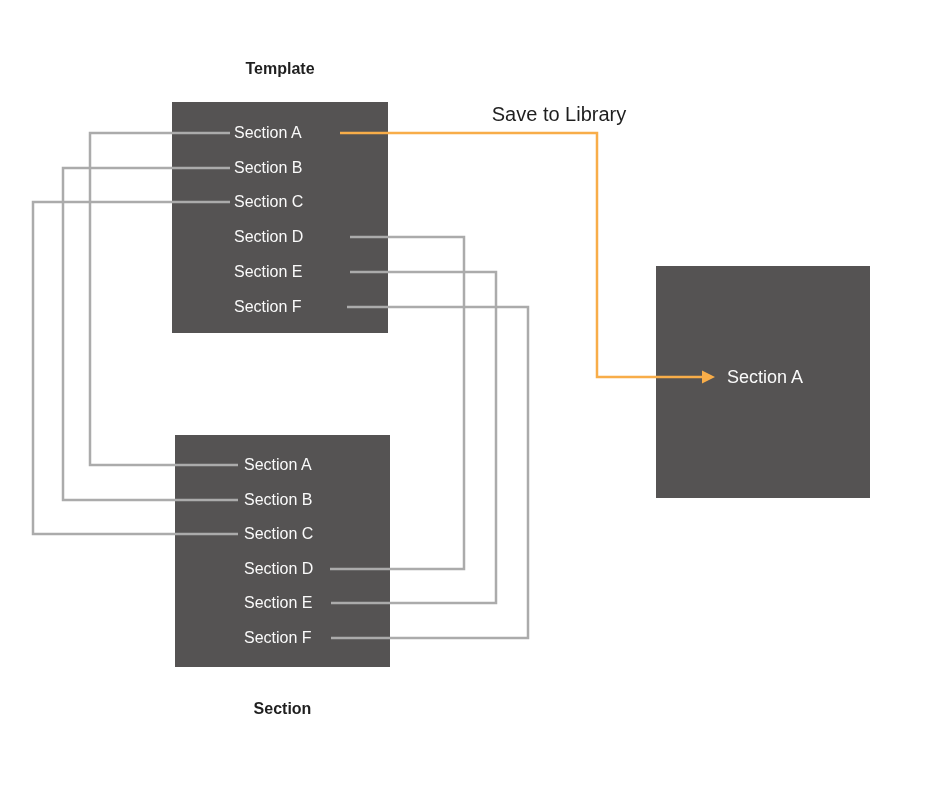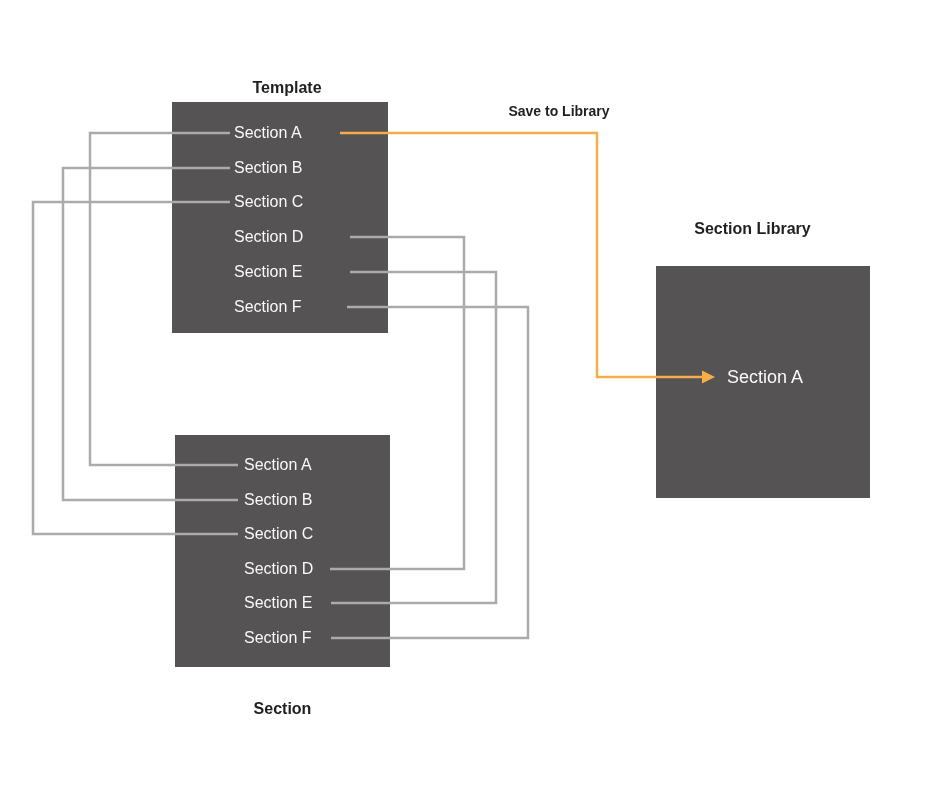--- a/index.html
+++ b/index.html
@@ -31,38 +31,38 @@
     position: absolute;
     white-space: nowrap;
   }
   .title {
     font-weight: bold;
     font-size: 16px;
     color: #1f1f1f;
     text-align: center;
   }
   .annot {
-    font-weight: bold;
-    font-size: 14px;
+    font-weight: normal;
+    font-size: 20px;
     color: #1f1f1f;
     text-align: center;
   }
   .section-label {
     font-size: 16px;
     line-height: 22px;
     color: #fafafa;
   }
   .library-section-label {
     font-size: 18px;
     line-height: 24px;
     color: #fafafa;
   }
 
   
-  .template-title   { left: 179px; top: 60px;  width: 216px; margin-top: 19px; }
+  .template-title   { left: 172px; top: 60px;  width: 216px; }
   .template-box     { left: 172px; top: 102px; width: 216px; height: 231px; }
   .t-row-0 { left: 234px; top: 122px; }
   .t-row-1 { left: 234px; top: 157px; }
   .t-row-2 { left: 234px; top: 191px; }
   .t-row-3 { left: 234px; top: 226px; }
   .t-row-4 { left: 234px; top: 261px; }
   .t-row-5 { left: 234px; top: 296px; }
 
   
   .proposal-box     { left: 175px; top: 435px; width: 215px; height: 232px; }
@@ -116,18 +116,17 @@
 
   <div class="lbl section-label p-row-0">Section A</div>
   <div class="lbl section-label p-row-1">Section B</div>
   <div class="lbl section-label p-row-2">Section C</div>
   <div class="lbl section-label p-row-3">Section D</div>
   <div class="lbl section-label p-row-4">Section E</div>
   <div class="lbl section-label p-row-5">Section F</div>
 
   <div class="lbl title proposal-title">Section</div>
 
-  <div class="lbl title library-title">Section Library</div>
   <div class="lbl library-section-label l-row-0">Section A</div>
 
   <div class="lbl annot save-annot">Save to Library</div>
 
 </div>
 
 </body></html>

